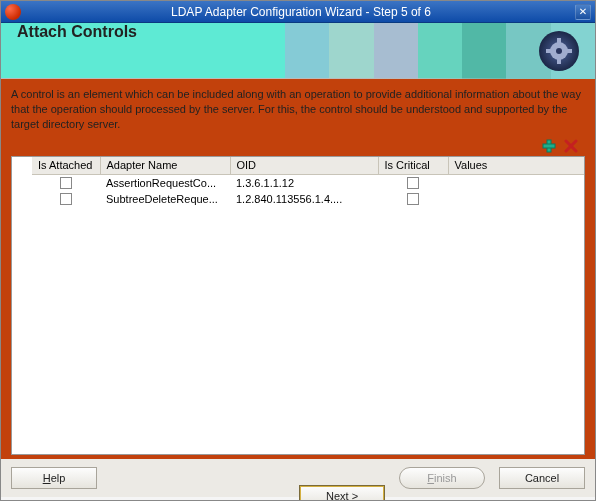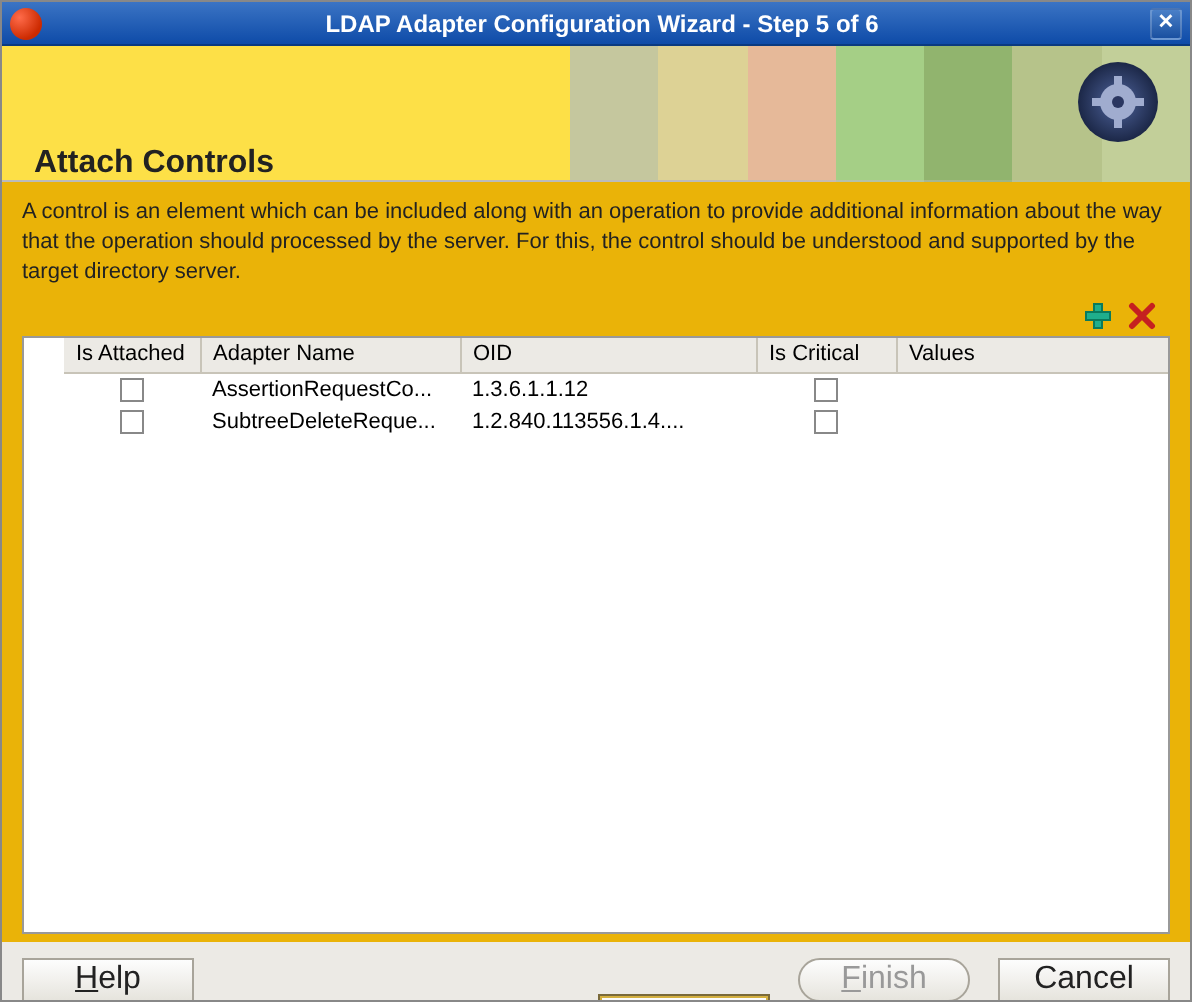--- a/index.html
+++ b/index.html
@@ -9,21 +9,21 @@
     background: #f5f5f5;
     width: 596px;
     height: 501px;
     overflow: hidden;
     border: 1px solid #888;
   }
   .titlebar {
     height: 22px;
     background: linear-gradient(to bottom, #3b74c4 0%, #0e4ba8 100%);
     color: #fff;
-    font-weight: bold;
+    font-weight: normal;
     font-size: 12px;
     display: flex;
     align-items: center;
     padding: 0 4px;
     border-bottom: 1px solid #0a3a80;
   }
   .titlebar .appicon {
     width: 16px; height: 16px;
     background: radial-gradient(circle at 30% 30%, #ff6b4a 0%, #cc2a00 70%);
     border-radius: 50%;
@@ -35,25 +35,25 @@
     background: linear-gradient(#4a80c8,#1a50a0);
     border: 1px solid #fff3;
     border-radius: 2px;
     color: #fff;
     font-size: 10px;
     line-height: 13px;
     text-align: center;
     cursor: pointer;
   }
   .banner {
-    height: 68px;
-    display: flex;
-    align-items: flex-end;
+    height: 56px;
+    display: flex;
+    align-items: flex-start;
     padding: 0 16px;
-    background: #fde047;
+    background: #5eead4;
     position: relative;
     overflow: hidden;
   }
   .banner-title {
     font-size: 16px;
     font-weight: bold;
     color: #222;
     z-index: 2;
   }
   .banner-stripes {
@@ -84,21 +84,21 @@
     display: flex; align-items: center; justify-content: center;
   }
   .banner-rule {
     position: absolute;
     left: 0; right: 0; bottom: 0;
     height: 1px;
     background: linear-gradient(to right, #bbb 60%, transparent 95%);
   }
   .contentwrap {
     padding: 8px 10px 4px 10px;
-    background: #eab308;
+    background: #c2410c;
     height: 380px;
     display: flex;
     flex-direction: column;
   }
   .instructions {
     font-size: 11px;
     color: #222;
     line-height: 1.35;
     margin-bottom: 6px;
   }
@@ -160,21 +160,21 @@
     padding: 0 10px;
     gap: 14px;
     background: #eceae5;
   }
   .buttonbar .spacer { flex: 1; }
   .wiz-btn {
     min-width: 86px;
     height: 22px;
     background: linear-gradient(#fdfdfd,#e6e4dd);
     border: 1px solid #a8a49a;
-    font-size: 16px;
+    font-size: 11px;
     color: #222;
     cursor: pointer;
     display: flex;
     align-items: center;
     justify-content: center;
     gap: 2px;
     padding: 0 8px;
   }
   .wiz-btn:disabled, .wiz-btn.disabled {
     color: #999;

